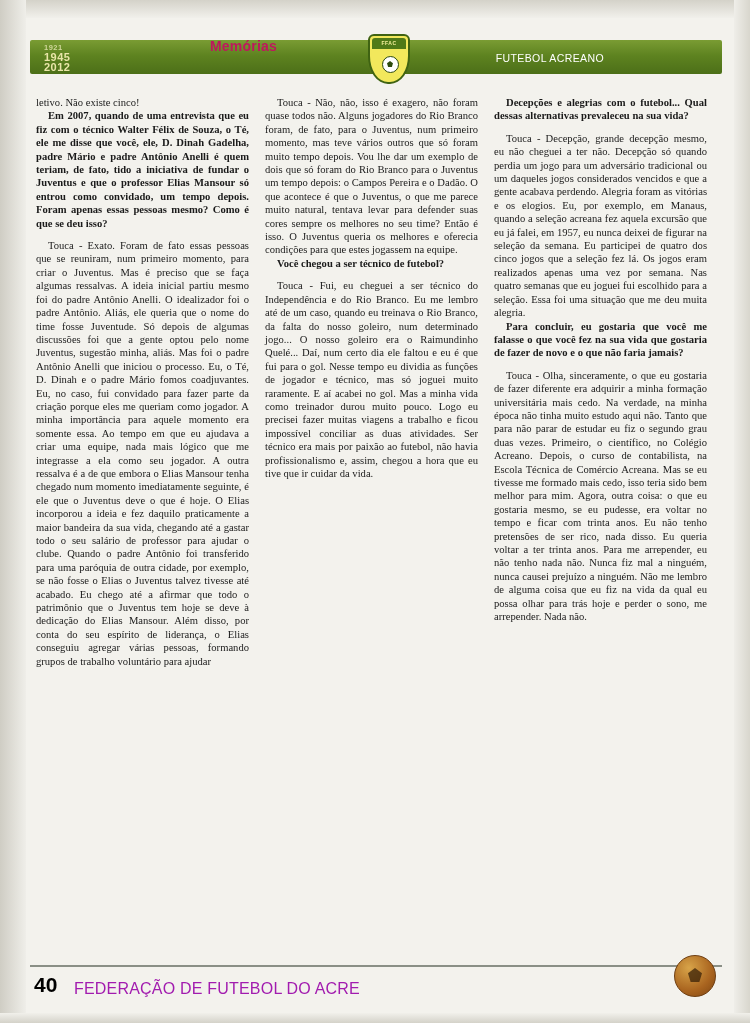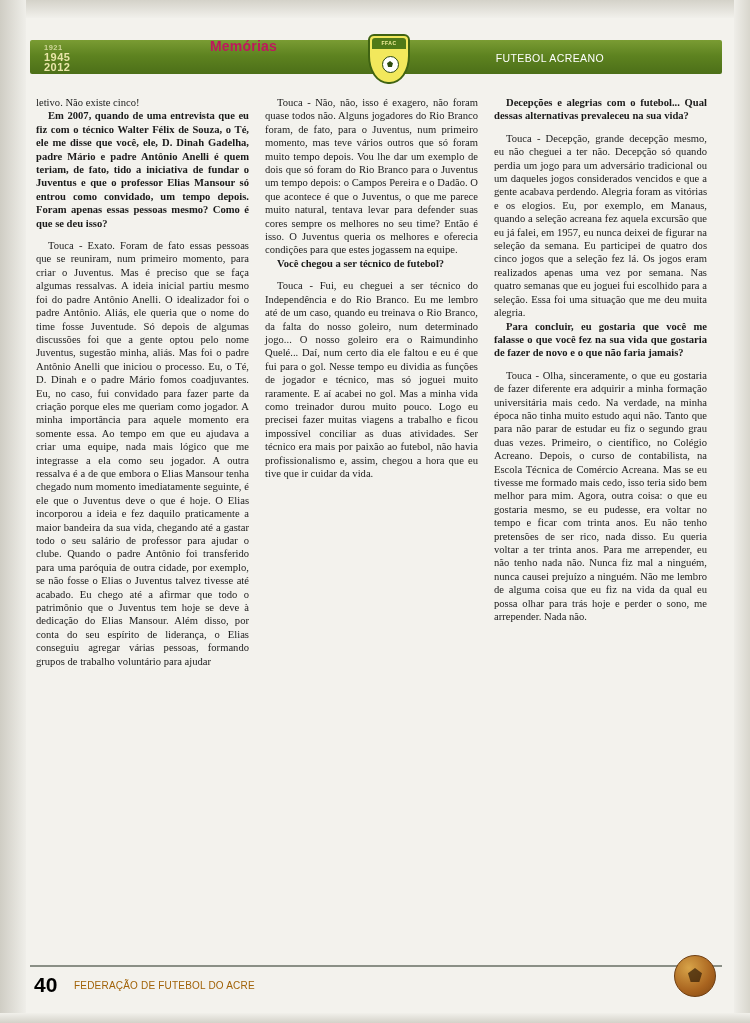--- a/index.html
+++ b/index.html
@@ -211,22 +211,22 @@
     font-family: "Liberation Sans", sans-serif;
     font-size: 21px;
     font-weight: bold;
     color: #000000;
   }
   .footer-text {
     position: absolute;
     left: 44px;
     top: 15px;
     font-family: "Liberation Sans", sans-serif;
-    font-size: 10px;
-    color: #a16207;
+    font-size: 16px;
+    color: #a21caf;
     letter-spacing: 0.2px;
     text-align: center;
   }
   .footer-ball {
     position: absolute;
     right: 34px;
     bottom: 26px;
     width: 40px;
     height: 40px;
     border-radius: 50%;

